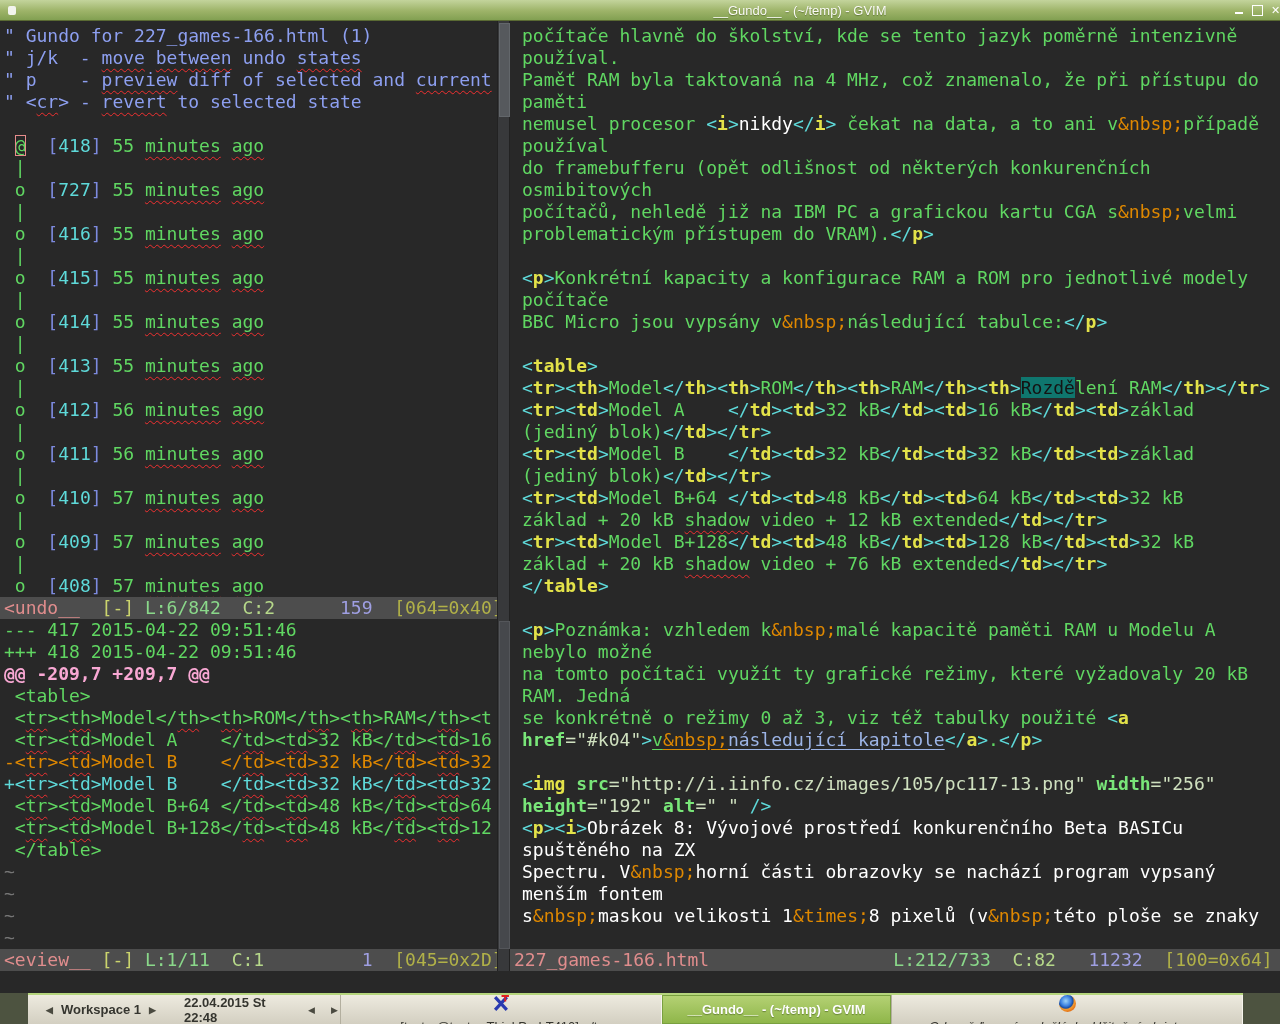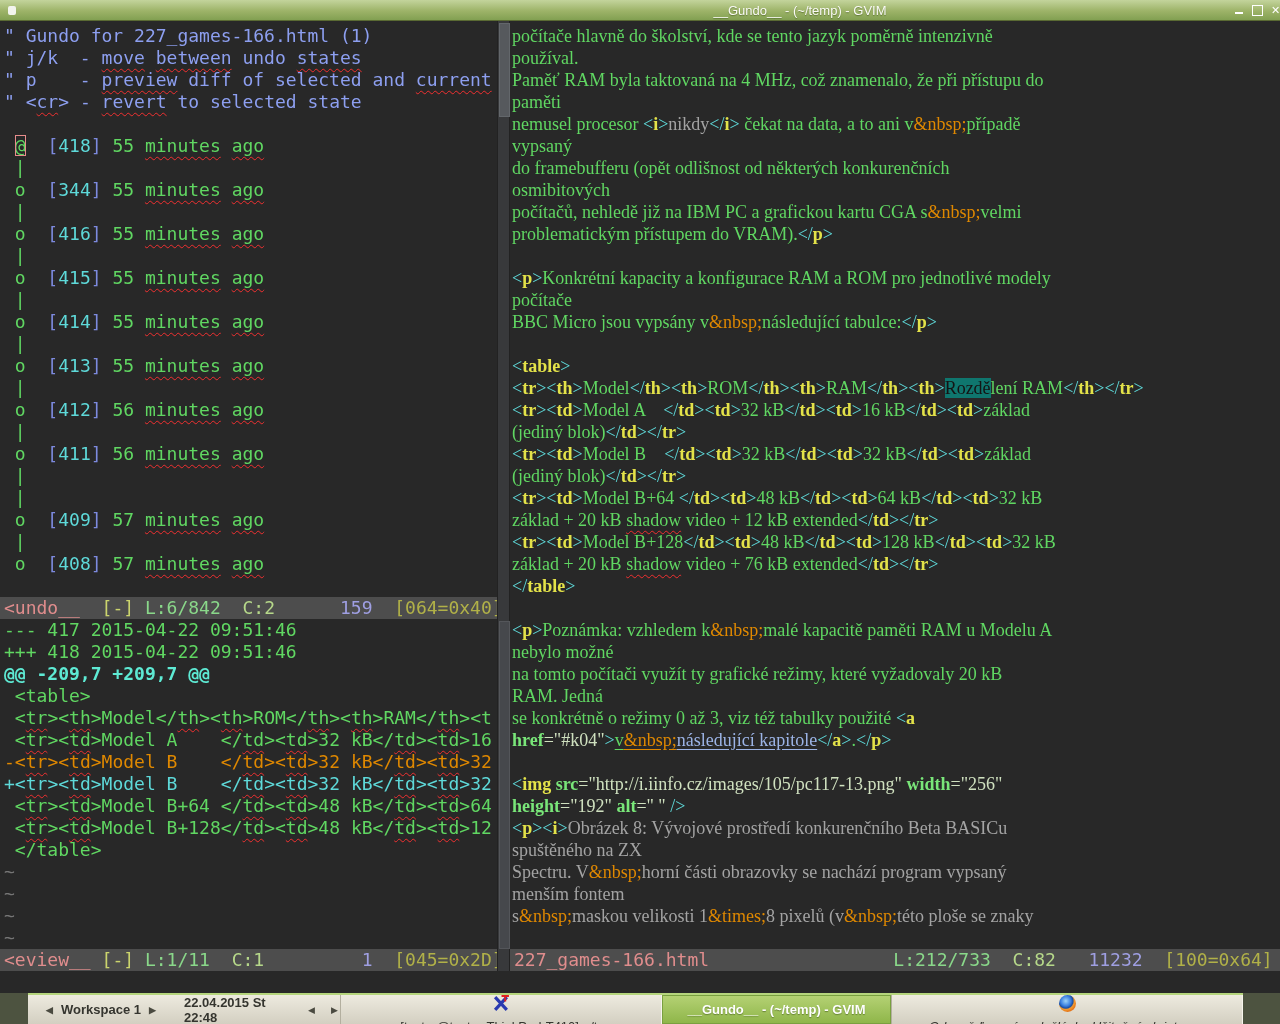--- a/index.html
+++ b/index.html
@@ -15,45 +15,45 @@
   #btn-min{left:1233px;}#btn-min b{position:absolute;left:2px;top:8px;width:8px;height:2px;background:#fff;}
   #btn-max{left:1251px;}#btn-max b{position:absolute;left:1px;top:1px;width:9px;height:9px;border:1.5px solid #fff;}
   #btn-close{left:1269px;font:bold 11px "DejaVu Sans",sans-serif;text-align:center;line-height:13px;}
   
   #vim{position:absolute;left:0;top:21px;width:1280px;height:972px;background:#282828;
     font-size:18px;line-height:22px;}
   .panel{position:absolute;overflow:hidden;}
   .line{height:22px;white-space:pre;}
   #gundo{left:0;top:4px;width:497px;height:572px;padding-left:4px;box-sizing:border-box;}
   #preview{left:0;top:598px;width:497px;height:330px;padding-left:4px;box-sizing:border-box;}
-  #buffer{left:510px;top:4px;width:770px;height:924px;padding-left:2px;box-sizing:border-box;font-family:Liberation Serif, serif;}
+  #buffer{left:510px;top:4px;width:770px;height:924px;padding-left:12px;box-sizing:border-box;}
   .statusline{position:absolute;height:22px;background:#4d4d4d;white-space:pre;
     padding-left:4px;box-sizing:border-box;}
   #gundo-status{left:0;top:576px;width:497px;}
   #preview-status{left:0;top:928px;width:497px;}
   #buffer-status{left:510px;top:928px;width:770px;}
   #cmdline{position:absolute;left:0;top:950px;width:1280px;height:22px;background:#282828;}
   
   #vsb{position:absolute;left:497px;top:0;width:13px;height:950px;background:#38393b;
     border-left:1px solid #222;border-right:1px solid #222;box-sizing:border-box;}
   #vsb .thumb1{position:absolute;left:1px;top:2px;width:9px;height:92px;background:#56595d;border:1px solid #63676b;}
   #vsb .thumb2{position:absolute;left:1px;top:600px;width:9px;height:326px;background:#46484c;border:1px solid #54565a;}
   
   .t{color:#60d762;} .b{color:#5ed9d9;}
   .g{color:#e3e249;font-weight:bold;}
   .a{color:#79e679;font-weight:bold;}
   .s{color:#cfe0bf;} .e{color:#df8800;}
-  .i{color:#a3a3a3;}
+  .i{color:#ffffff;}
   .u{color:#9cb4e6;text-decoration:underline;text-underline-offset:3px;}
   .ue{color:#df8800;text-decoration:underline;text-underline-offset:3px;}
   .ut{color:#60d762;text-decoration:underline;text-underline-offset:3px;}
   .h{background:#0f766e;color:#141414;}
   .c{color:#8d9ff0;} .br{color:#7d8ade;} .sq{color:#5ed9d9;}
   .m{color:#df8800;} .p{color:#5ed9d9;}
-  .dy{color:#5eead4;font-weight:bold;}
+  .dy{color:#f9a8d4;font-weight:bold;}
   .tl{color:#757575;}
   .w{text-decoration:underline wavy #f03030 1px;text-underline-offset:4px;text-decoration-skip-ink:none;}
   .cur{outline:1px solid #e78c8c;outline-offset:-1px;}
   .sn{color:#e08d8d;} .sf{color:#cbd46d;} .sl{color:#8ad88a;} .sc{color:#b6d88a;margin-top:32px;}
   .sm{color:#9f9fe2;} .sx{color:#b1b148;} .sp{color:#bbb;}
   
   #taskbar{position:absolute;left:0;top:993px;width:1280px;height:31px;
     background:linear-gradient(#efece1,#d3cfc1);font-family:"Liberation Sans",sans-serif;}
   #taskbar:before{content:"";position:absolute;left:28px;top:0;width:1215px;height:2px;background:#b5d57c;}
   #tb-left{position:absolute;left:0;top:0;width:28px;height:31px;background:#4d5340;}
@@ -91,34 +91,35 @@
 
 <div id="vim">
   <div id="gundo" class="panel">
       <div class="line"><span class="c">" Gundo for 227_games-166.html (1)</span></div>
       <div class="line"><span class="c">" j/k  - </span><span class="c w">move</span><span class="c"> </span><span class="c w">between</span><span class="c"> undo </span><span class="c w">states</span></div>
       <div class="line"><span class="c">" p    - </span><span class="c w">preview</span><span class="c"> diff of selected and </span><span class="c w">current</span></div>
       <div class="line"><span class="c">" &lt;</span><span class="c w">cr</span><span class="c">&gt; - </span><span class="c w">revert</span><span class="c"> to selected state</span></div>
       <div class="line"></div>
       <div class="line"><span class="t"> </span><span class="t cur">@</span><span class="t">  </span><span class="br">[</span><span class="sq">418</span><span class="br">]</span><span class="t"> 55 </span><span class="t w">minutes</span><span class="t"> </span><span class="t w">ago</span></div>
       <div class="line"><span class="t"> |</span></div>
-      <div class="line"><span class="t"> o  </span><span class="br">[</span><span class="sq">344</span><span class="br">]</span><span class="t"> 55 </span><span class="t w">minutes</span><span class="t"> </span><span class="t w">ago</span></div>
+      <div class="line"><span class="t"> o  </span><span class="br">[</span><span class="sq">727</span><span class="br">]</span><span class="t"> 55 </span><span class="t w">minutes</span><span class="t"> </span><span class="t w">ago</span></div>
       <div class="line"><span class="t"> |</span></div>
       <div class="line"><span class="t"> o  </span><span class="br">[</span><span class="sq">416</span><span class="br">]</span><span class="t"> 55 </span><span class="t w">minutes</span><span class="t"> </span><span class="t w">ago</span></div>
       <div class="line"><span class="t"> |</span></div>
       <div class="line"><span class="t"> o  </span><span class="br">[</span><span class="sq">415</span><span class="br">]</span><span class="t"> 55 </span><span class="t w">minutes</span><span class="t"> </span><span class="t w">ago</span></div>
       <div class="line"><span class="t"> |</span></div>
       <div class="line"><span class="t"> o  </span><span class="br">[</span><span class="sq">414</span><span class="br">]</span><span class="t"> 55 </span><span class="t w">minutes</span><span class="t"> </span><span class="t w">ago</span></div>
       <div class="line"><span class="t"> |</span></div>
       <div class="line"><span class="t"> o  </span><span class="br">[</span><span class="sq">413</span><span class="br">]</span><span class="t"> 55 </span><span class="t w">minutes</span><span class="t"> </span><span class="t w">ago</span></div>
       <div class="line"><span class="t"> |</span></div>
       <div class="line"><span class="t"> o  </span><span class="br">[</span><span class="sq">412</span><span class="br">]</span><span class="t"> 56 </span><span class="t w">minutes</span><span class="t"> </span><span class="t w">ago</span></div>
       <div class="line"><span class="t"> |</span></div>
       <div class="line"><span class="t"> o  </span><span class="br">[</span><span class="sq">411</span><span class="br">]</span><span class="t"> 56 </span><span class="t w">minutes</span><span class="t"> </span><span class="t w">ago</span></div>
       <div class="line"><span class="t"> |</span></div>
+      <div class="line"><span class="t"> o  </span><span class="br">[</span><span class="sq">410</span><span class="br">]</span><span class="t"> 57 </span><span class="t w">minutes</span><span class="t"> </span><span class="t w">ago</span></div>
       <div class="line"><span class="t"> |</span></div>
       <div class="line"><span class="t"> o  </span><span class="br">[</span><span class="sq">409</span><span class="br">]</span><span class="t"> 57 </span><span class="t w">minutes</span><span class="t"> </span><span class="t w">ago</span></div>
       <div class="line"><span class="t"> |</span></div>
       <div class="line"><span class="t"> o  </span><span class="br">[</span><span class="sq">408</span><span class="br">]</span><span class="t"> 57 </span><span class="t w">minutes</span><span class="t"> </span><span class="t w">ago</span></div>
     </div>
   <div id="gundo-status" class="statusline"><span class="sn">&lt;undo__</span><span class="sp">  </span><span class="sf">[-]</span><span class="sp"> </span><span class="sl">L:6/842</span><span class="sp">  </span><span class="sc">C:2</span><span class="sp">      </span><span class="sm">159</span><span class="sp">  </span><span class="sx">[064=0x40]</span></div>
   <div id="preview" class="panel">
       <div class="line"><span class="t">--- 417 2015-04-22 09:51:46</span></div>
       <div class="line"><span class="t">+++ 418 2015-04-22 09:51:46</span></div>
       <div class="line"><span class="dy">@@ -209,7 +209,7 @@</span></div>
@@ -139,21 +140,21 @@
   <div id="vsb">
     <span class="thumb1"></span>
     <span class="thumb2"></span>
   </div>
   <div id="buffer" class="panel">
       <div class="line"><span class="t">počítače hlavně do školství, kde se tento jazyk poměrně intenzivně</span></div>
       <div class="line"><span class="t">používal.</span></div>
       <div class="line"><span class="t">Paměť RAM byla taktovaná na 4 MHz, což znamenalo, že při přístupu do</span></div>
       <div class="line"><span class="t">paměti</span></div>
       <div class="line"><span class="t">nemusel procesor </span><span class="b">&lt;</span><span class="g">i</span><span class="b">&gt;</span><span class="i">nikdy</span><span class="b">&lt;/</span><span class="g">i</span><span class="b">&gt;</span><span class="t"> čekat na data, a to ani v</span><span class="e">&amp;nbsp;</span><span class="t">případě</span></div>
-      <div class="line"><span class="t">vypsaný</span></div>
+      <div class="line"><span class="t">používal</span></div>
       <div class="line"><span class="t">do framebufferu (opět odlišnost od některých konkurenčních</span></div>
       <div class="line"><span class="t">osmibitových</span></div>
       <div class="line"><span class="t">počítačů, nehledě již na IBM PC a grafickou kartu CGA s</span><span class="e">&amp;nbsp;</span><span class="t">velmi</span></div>
       <div class="line"><span class="t">problematickým přístupem do VRAM).</span><span class="b">&lt;/</span><span class="g">p</span><span class="b">&gt;</span></div>
       <div class="line"></div>
       <div class="line"><span class="b">&lt;</span><span class="g">p</span><span class="b">&gt;</span><span class="t">Konkrétní kapacity a konfigurace RAM a ROM pro jednotlivé modely</span></div>
       <div class="line"><span class="t">počítače</span></div>
       <div class="line"><span class="t">BBC Micro jsou vypsány v</span><span class="e">&amp;nbsp;</span><span class="t">následující tabulce:</span><span class="b">&lt;/</span><span class="g">p</span><span class="b">&gt;</span></div>
       <div class="line"></div>
       <div class="line"><span class="b">&lt;</span><span class="g">table</span><span class="b">&gt;</span></div>

